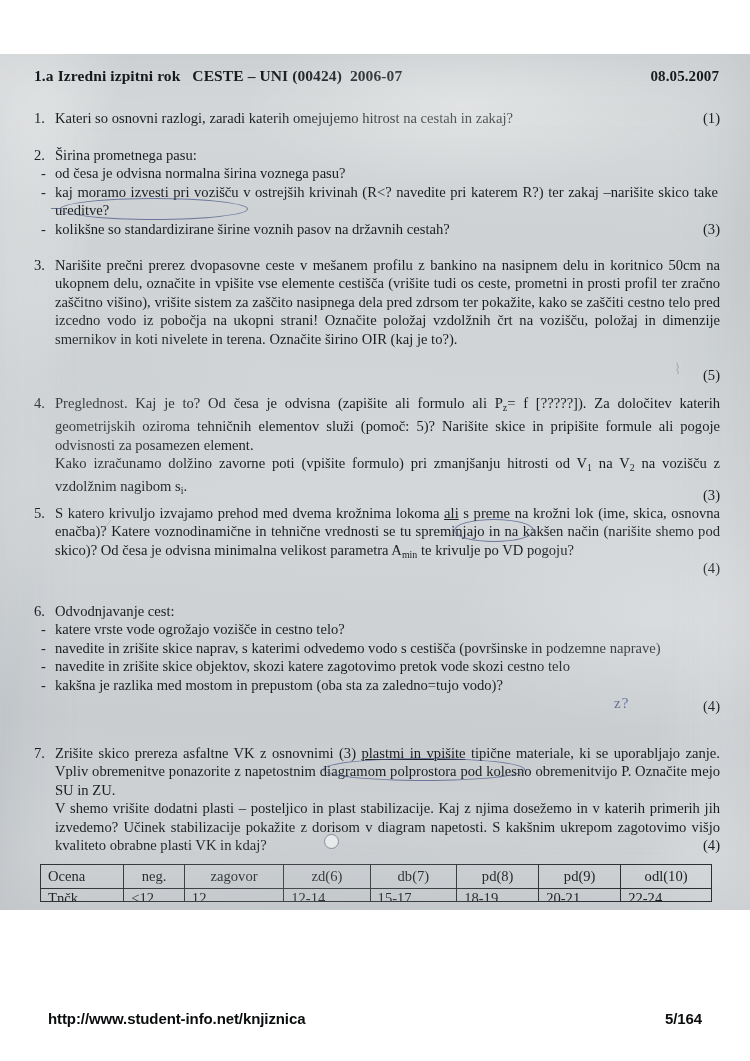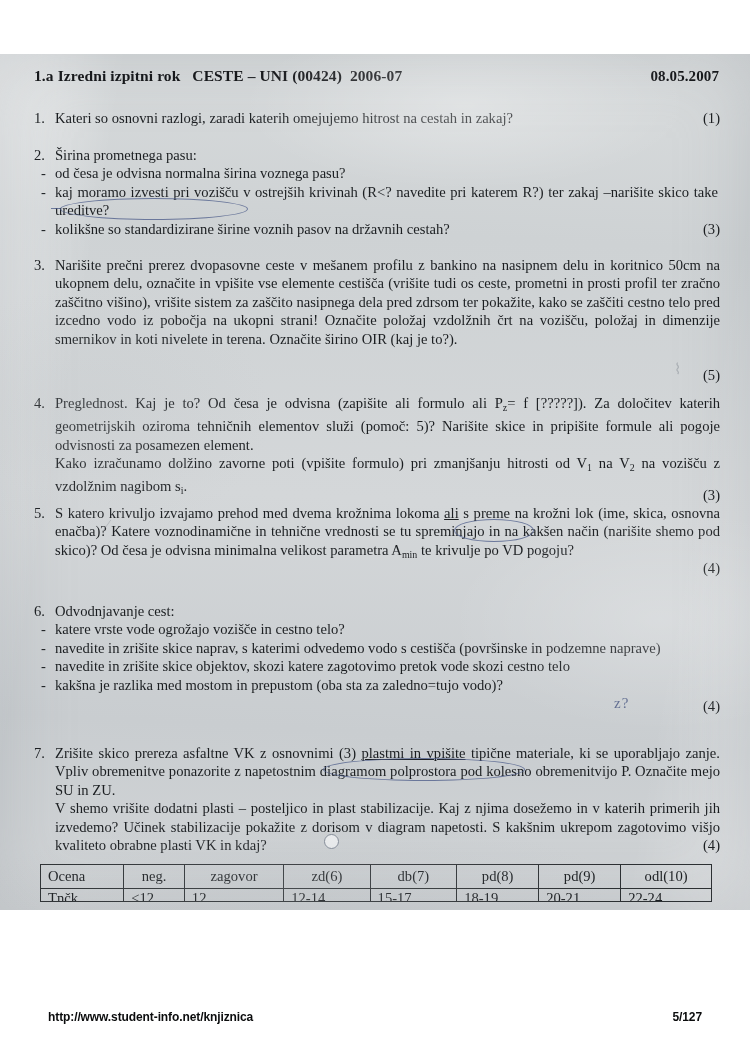--- a/index.html
+++ b/index.html
@@ -205,21 +205,21 @@
   .doc-footer {
     position: absolute;
     left: 48px;
     right: 48px;
     top: 1010px;
     display: flex;
     justify-content: space-between;
     align-items: baseline;
     font-family: "Liberation Sans", sans-serif;
     font-weight: bold;
-    font-size: 12px;
+    font-size: 15px;
     color: #0b0c0d;
     letter-spacing: -0.1px;
   }
 </style>
 </head>
 <body>
 
 <div id="scan-sheet">
   <div id="page-body">
 
@@ -372,14 +372,14 @@
             </td>
         </tr>
       </tbody>
     </table>
 
   </div>
 </div>
 
 <div class="doc-footer">
   <span>http://www.student-info.net/knjiznica</span>
-  <span>5/127</span>
+  <span>5/164</span>
 </div>
 
 </body></html>

